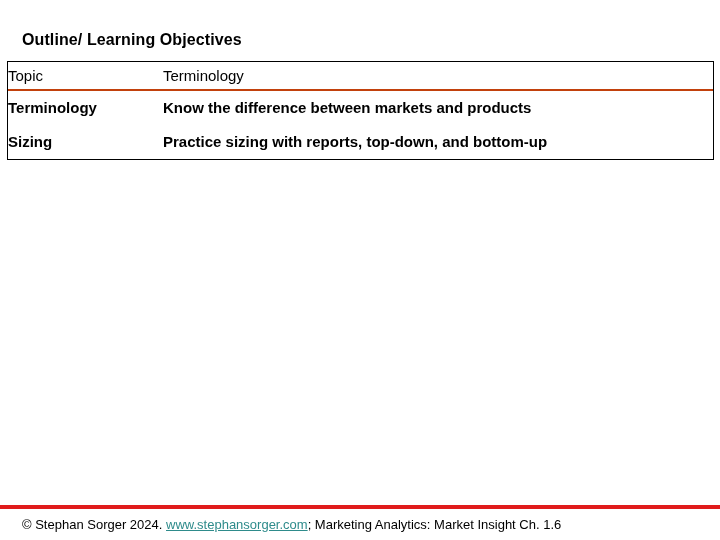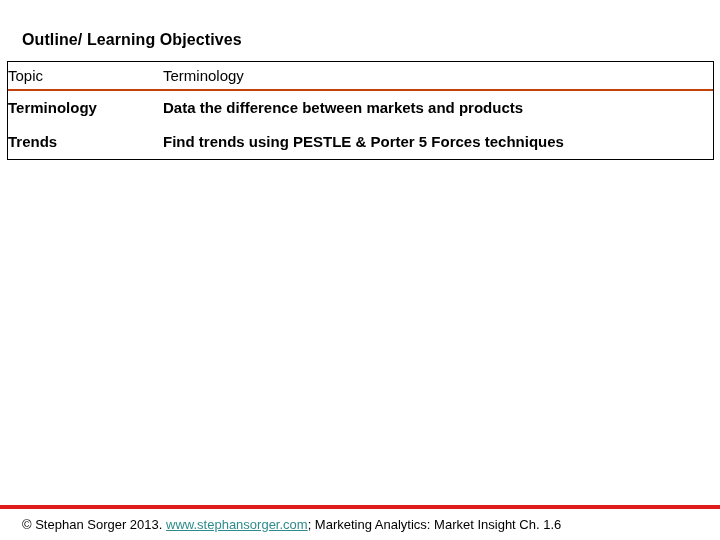--- a/index.html
+++ b/index.html
@@ -120,27 +120,27 @@
       </colgroup>
       <thead>
         <tr>
           <th class="cell-topic">Topic</th>
           <th class="cell-desc">Terminology</th>
         </tr>
       </thead>
       <tbody>
         <tr>
           <td class="cell-topic">Terminology</td>
-          <td class="cell-desc">Data the difference between markets and products</td>
+          <td class="cell-desc">Know the difference between markets and products</td>
         </tr>
         <tr>
-          <td class="cell-topic">Trends</td>
-          <td class="cell-desc">Find trends using PESTLE &amp; Porter 5 Forces techniques</td>
+          <td class="cell-topic">Sizing</td>
+          <td class="cell-desc">Practice sizing with reports, top-down, and bottom-up</td>
         </tr>
       </tbody>
     </table>
   </div>
 
   <div class="footer-rule"></div>
 
-  <div class="footer-text"><span>© Stephan Sorger 2013. </span><a href="#" class="footer-link">www.stephansorger.com</a><span>; Marketing Analytics: Market Insight Ch. 1.6</span></div>
+  <div class="footer-text"><span>© Stephan Sorger 2024. </span><a href="#" class="footer-link">www.stephansorger.com</a><span>; Marketing Analytics: Market Insight Ch. 1.6</span></div>
 
 </div>
 
 </body></html>

